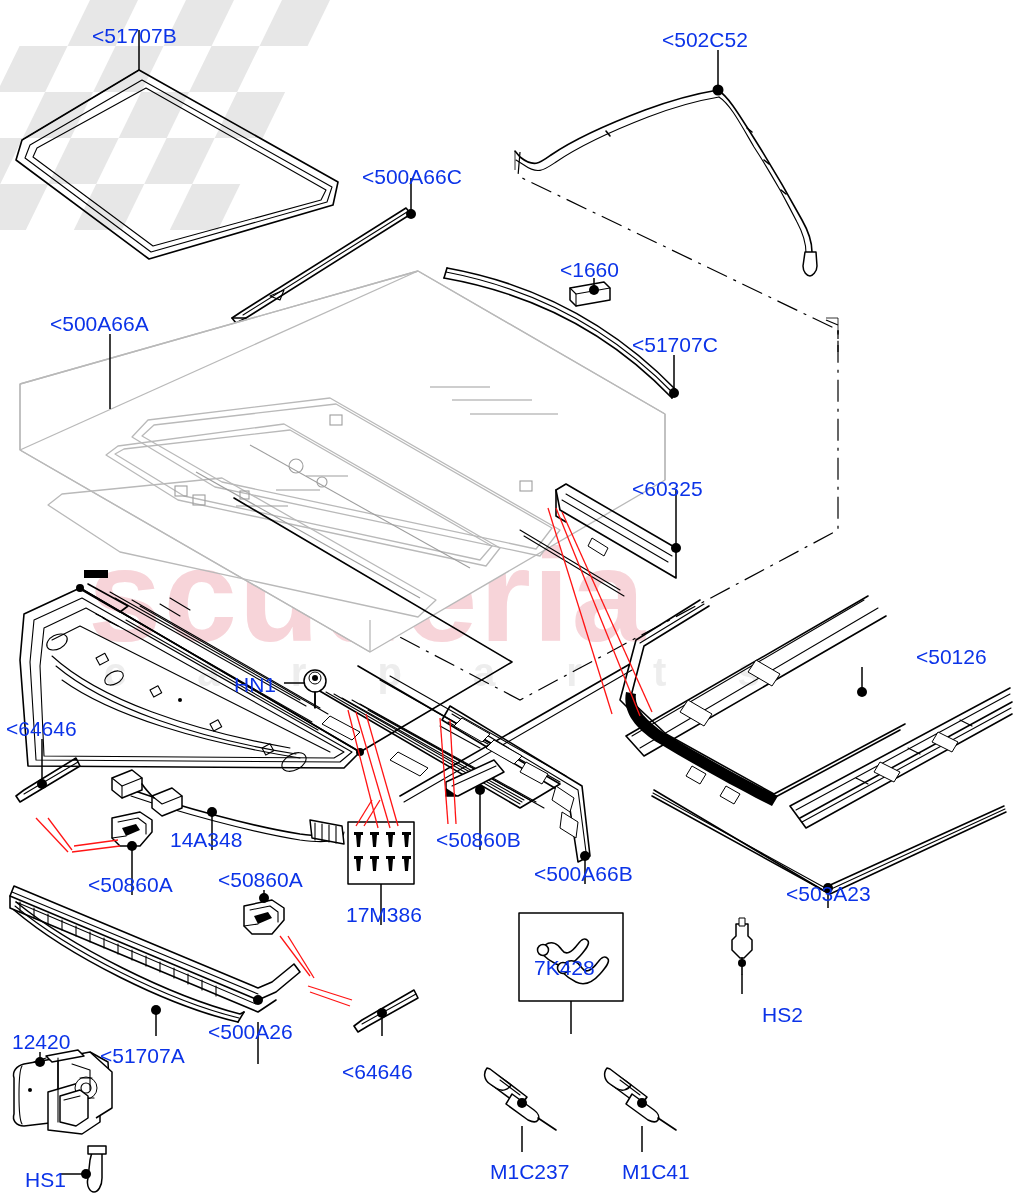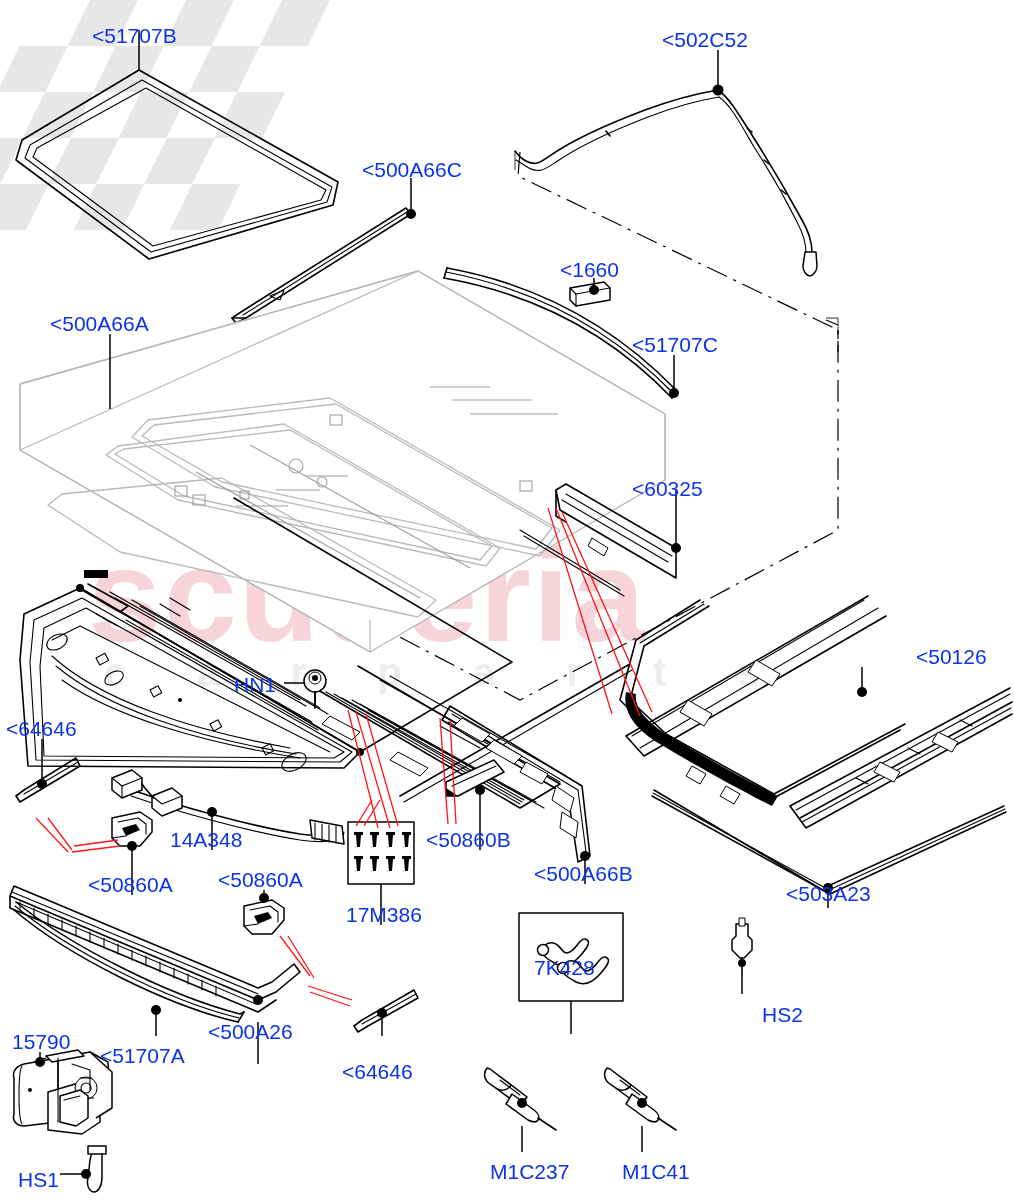--- a/index.html
+++ b/index.html
@@ -479,38 +479,38 @@
       <path class="red" d="M288,936 L314,978"></path>
       <path class="red" d="M308,986 L352,1000"></path>
       <path class="red" d="M310,992 L350,1006"></path>
       <path class="red" d="M356,826 L372,800"></path>
       <path class="red" d="M364,826 L380,800"></path>
     </g>
   </svg>
 
   <div class="lbl" style="left:92px;top:24px">&lt;51707B</div>
   <div class="lbl" style="left:662px;top:28px">&lt;502C52</div>
-  <div class="lbl" style="left:362px;top:158px">&lt;500A66C</div>
+  <div class="lbl" style="left:362px;top:165px">&lt;500A66C</div>
   <div class="lbl" style="left:560px;top:258px">&lt;1660</div>
   <div class="lbl" style="left:50px;top:312px">&lt;500A66A</div>
   <div class="lbl" style="left:632px;top:333px">&lt;51707C</div>
   <div class="lbl" style="left:632px;top:477px">&lt;60325</div>
   <div class="lbl" style="left:916px;top:645px">&lt;50126</div>
   <div class="lbl" style="left:234px;top:673px">HN1</div>
   <div class="lbl" style="left:6px;top:717px">&lt;64646</div>
   <div class="lbl" style="left:170px;top:828px">14A348</div>
-  <div class="lbl" style="left:426px;top:828px">&lt;50860B</div>
+  <div class="lbl" style="left:436px;top:828px">&lt;50860B</div>
   <div class="lbl" style="left:88px;top:873px">&lt;50860A</div>
   <div class="lbl" style="left:218px;top:868px">&lt;50860A</div>
   <div class="lbl" style="left:534px;top:862px">&lt;500A66B</div>
   <div class="lbl" style="left:346px;top:903px">17M386</div>
   <div class="lbl" style="left:786px;top:882px">&lt;503A23</div>
   <div class="lbl" style="left:534px;top:956px">7K428</div>
   <div class="lbl" style="left:762px;top:1003px">HS2</div>
-  <div class="lbl" style="left:12px;top:1030px">15790</div>
+  <div class="lbl" style="left:12px;top:1030px">12420</div>
   <div class="lbl" style="left:100px;top:1044px">&lt;51707A</div>
   <div class="lbl" style="left:208px;top:1020px">&lt;500A26</div>
   <div class="lbl" style="left:342px;top:1060px">&lt;64646</div>
-  <div class="lbl" style="left:18px;top:1168px">HS1</div>
+  <div class="lbl" style="left:25px;top:1168px">HS1</div>
   <div class="lbl" style="left:490px;top:1160px">M1C237</div>
   <div class="lbl" style="left:622px;top:1160px">M1C41</div>
 
 </div>
 
 </body></html>

